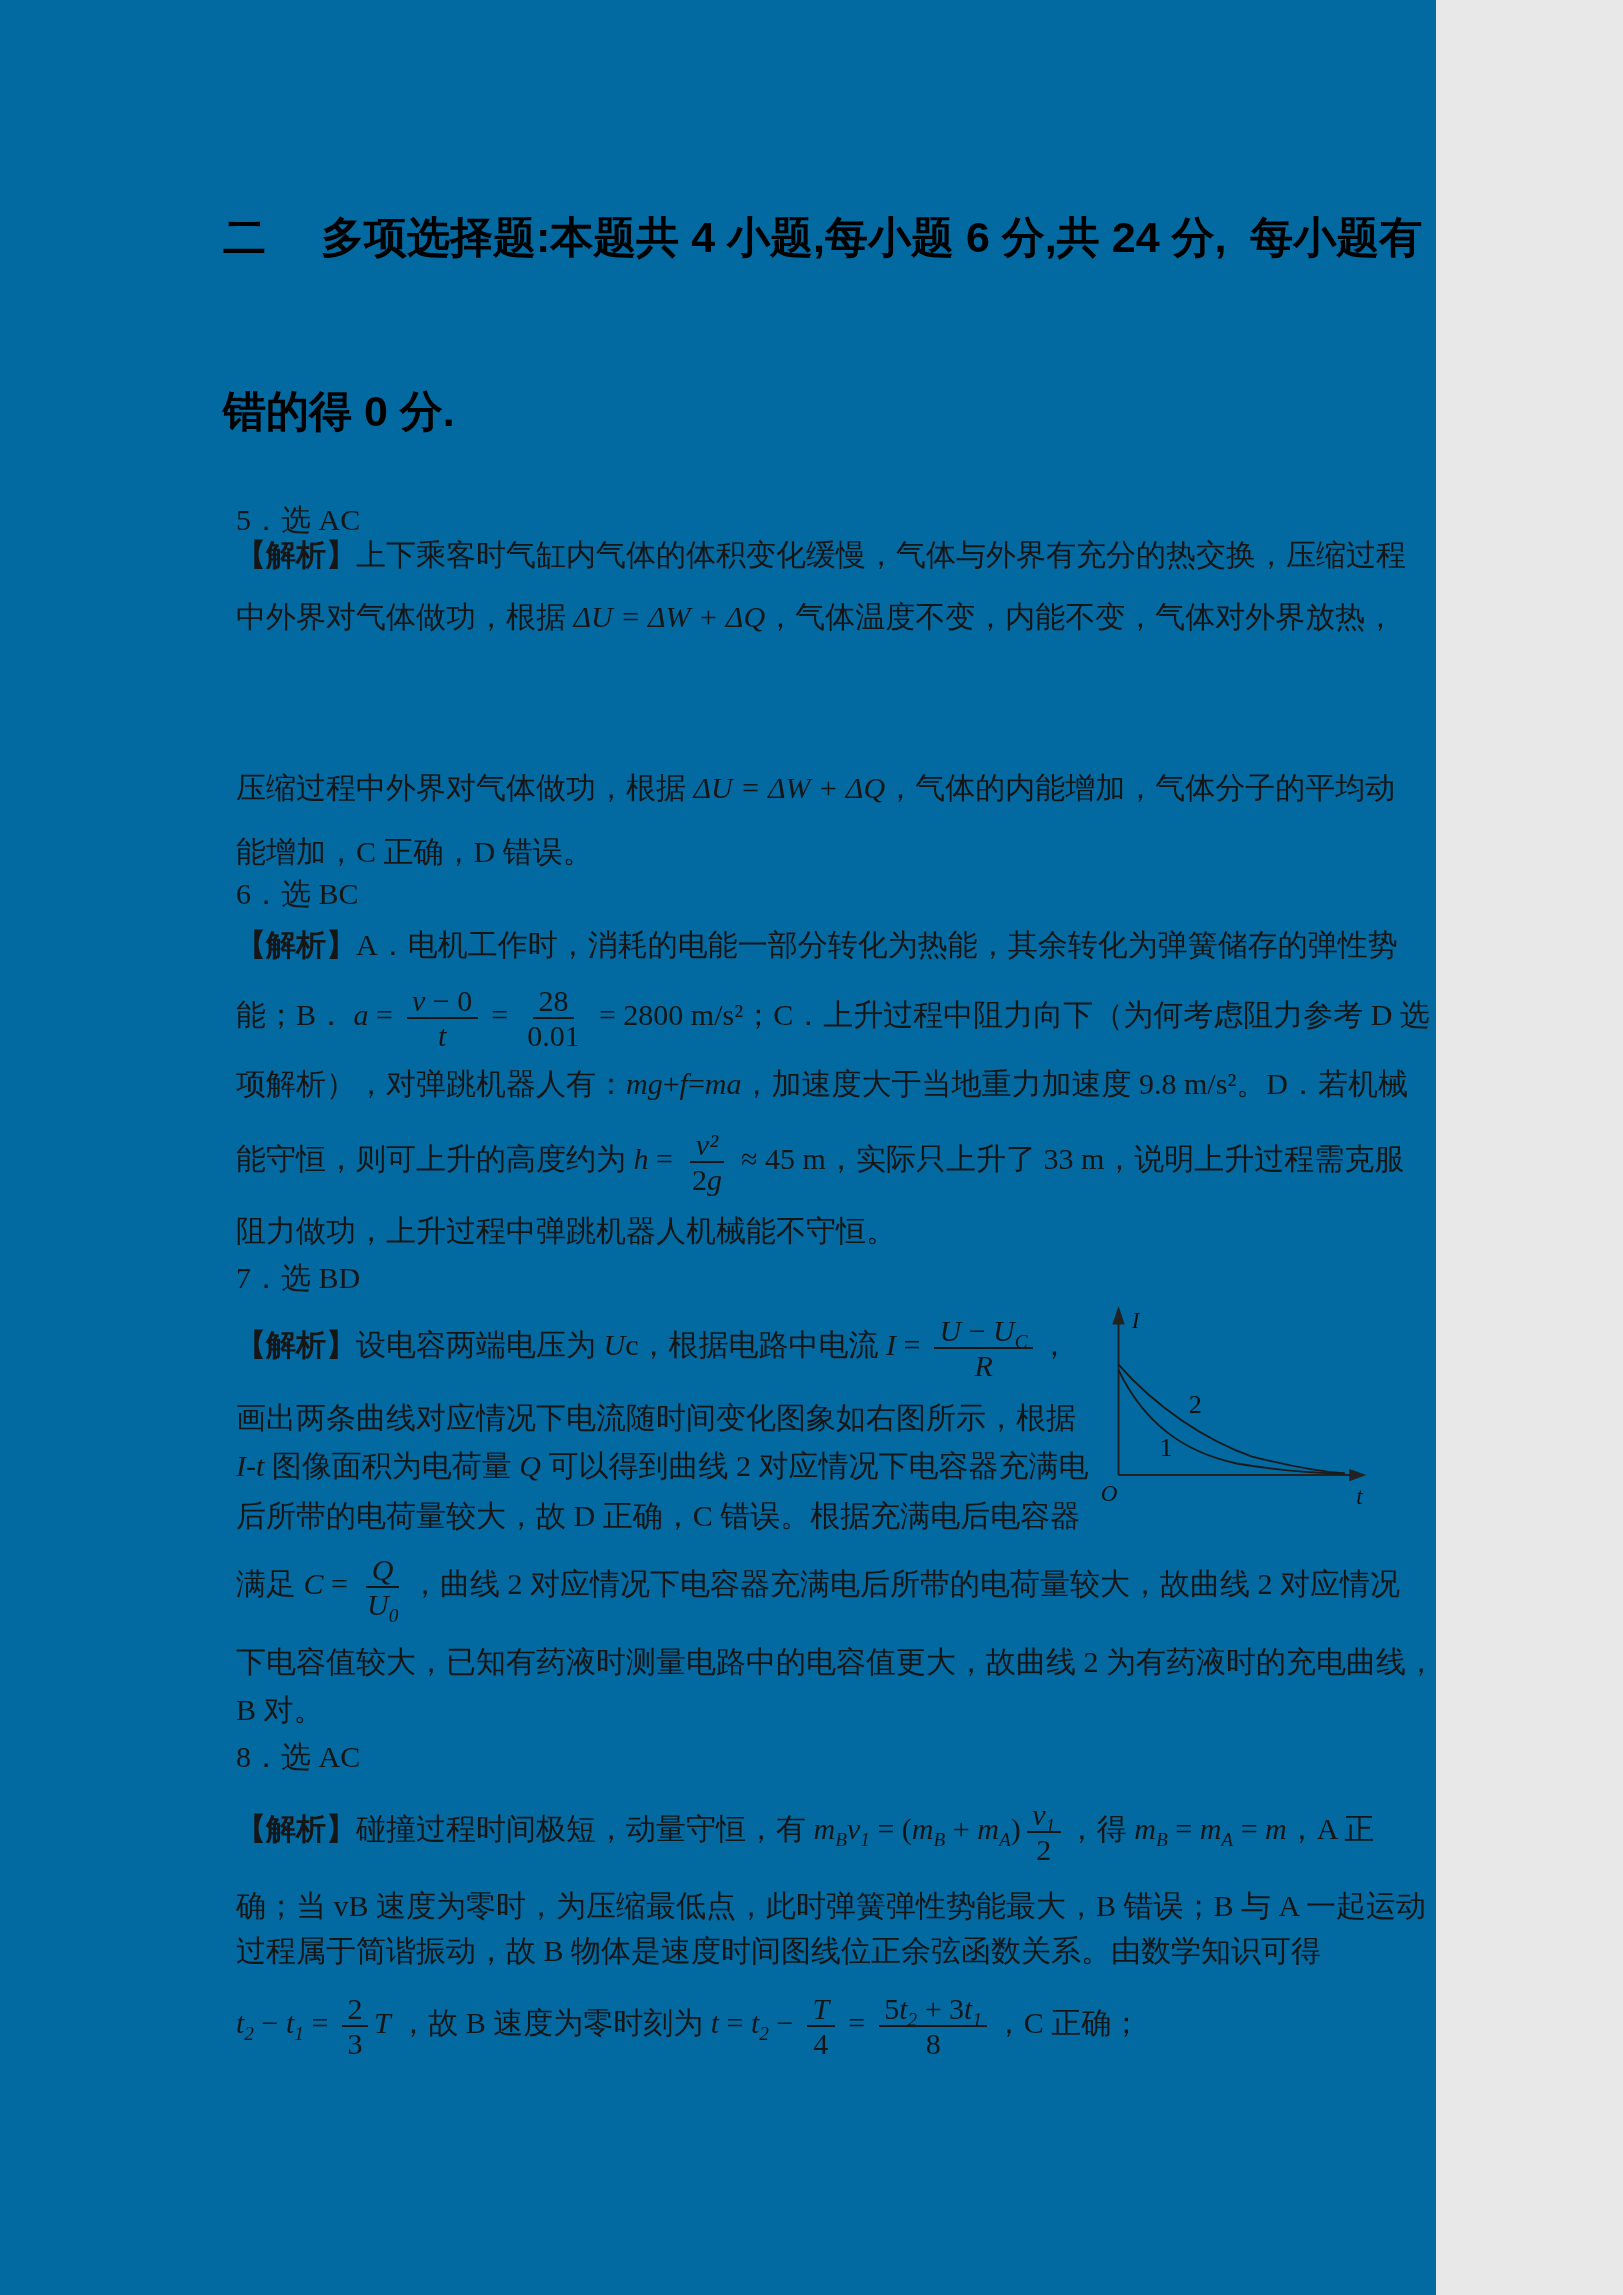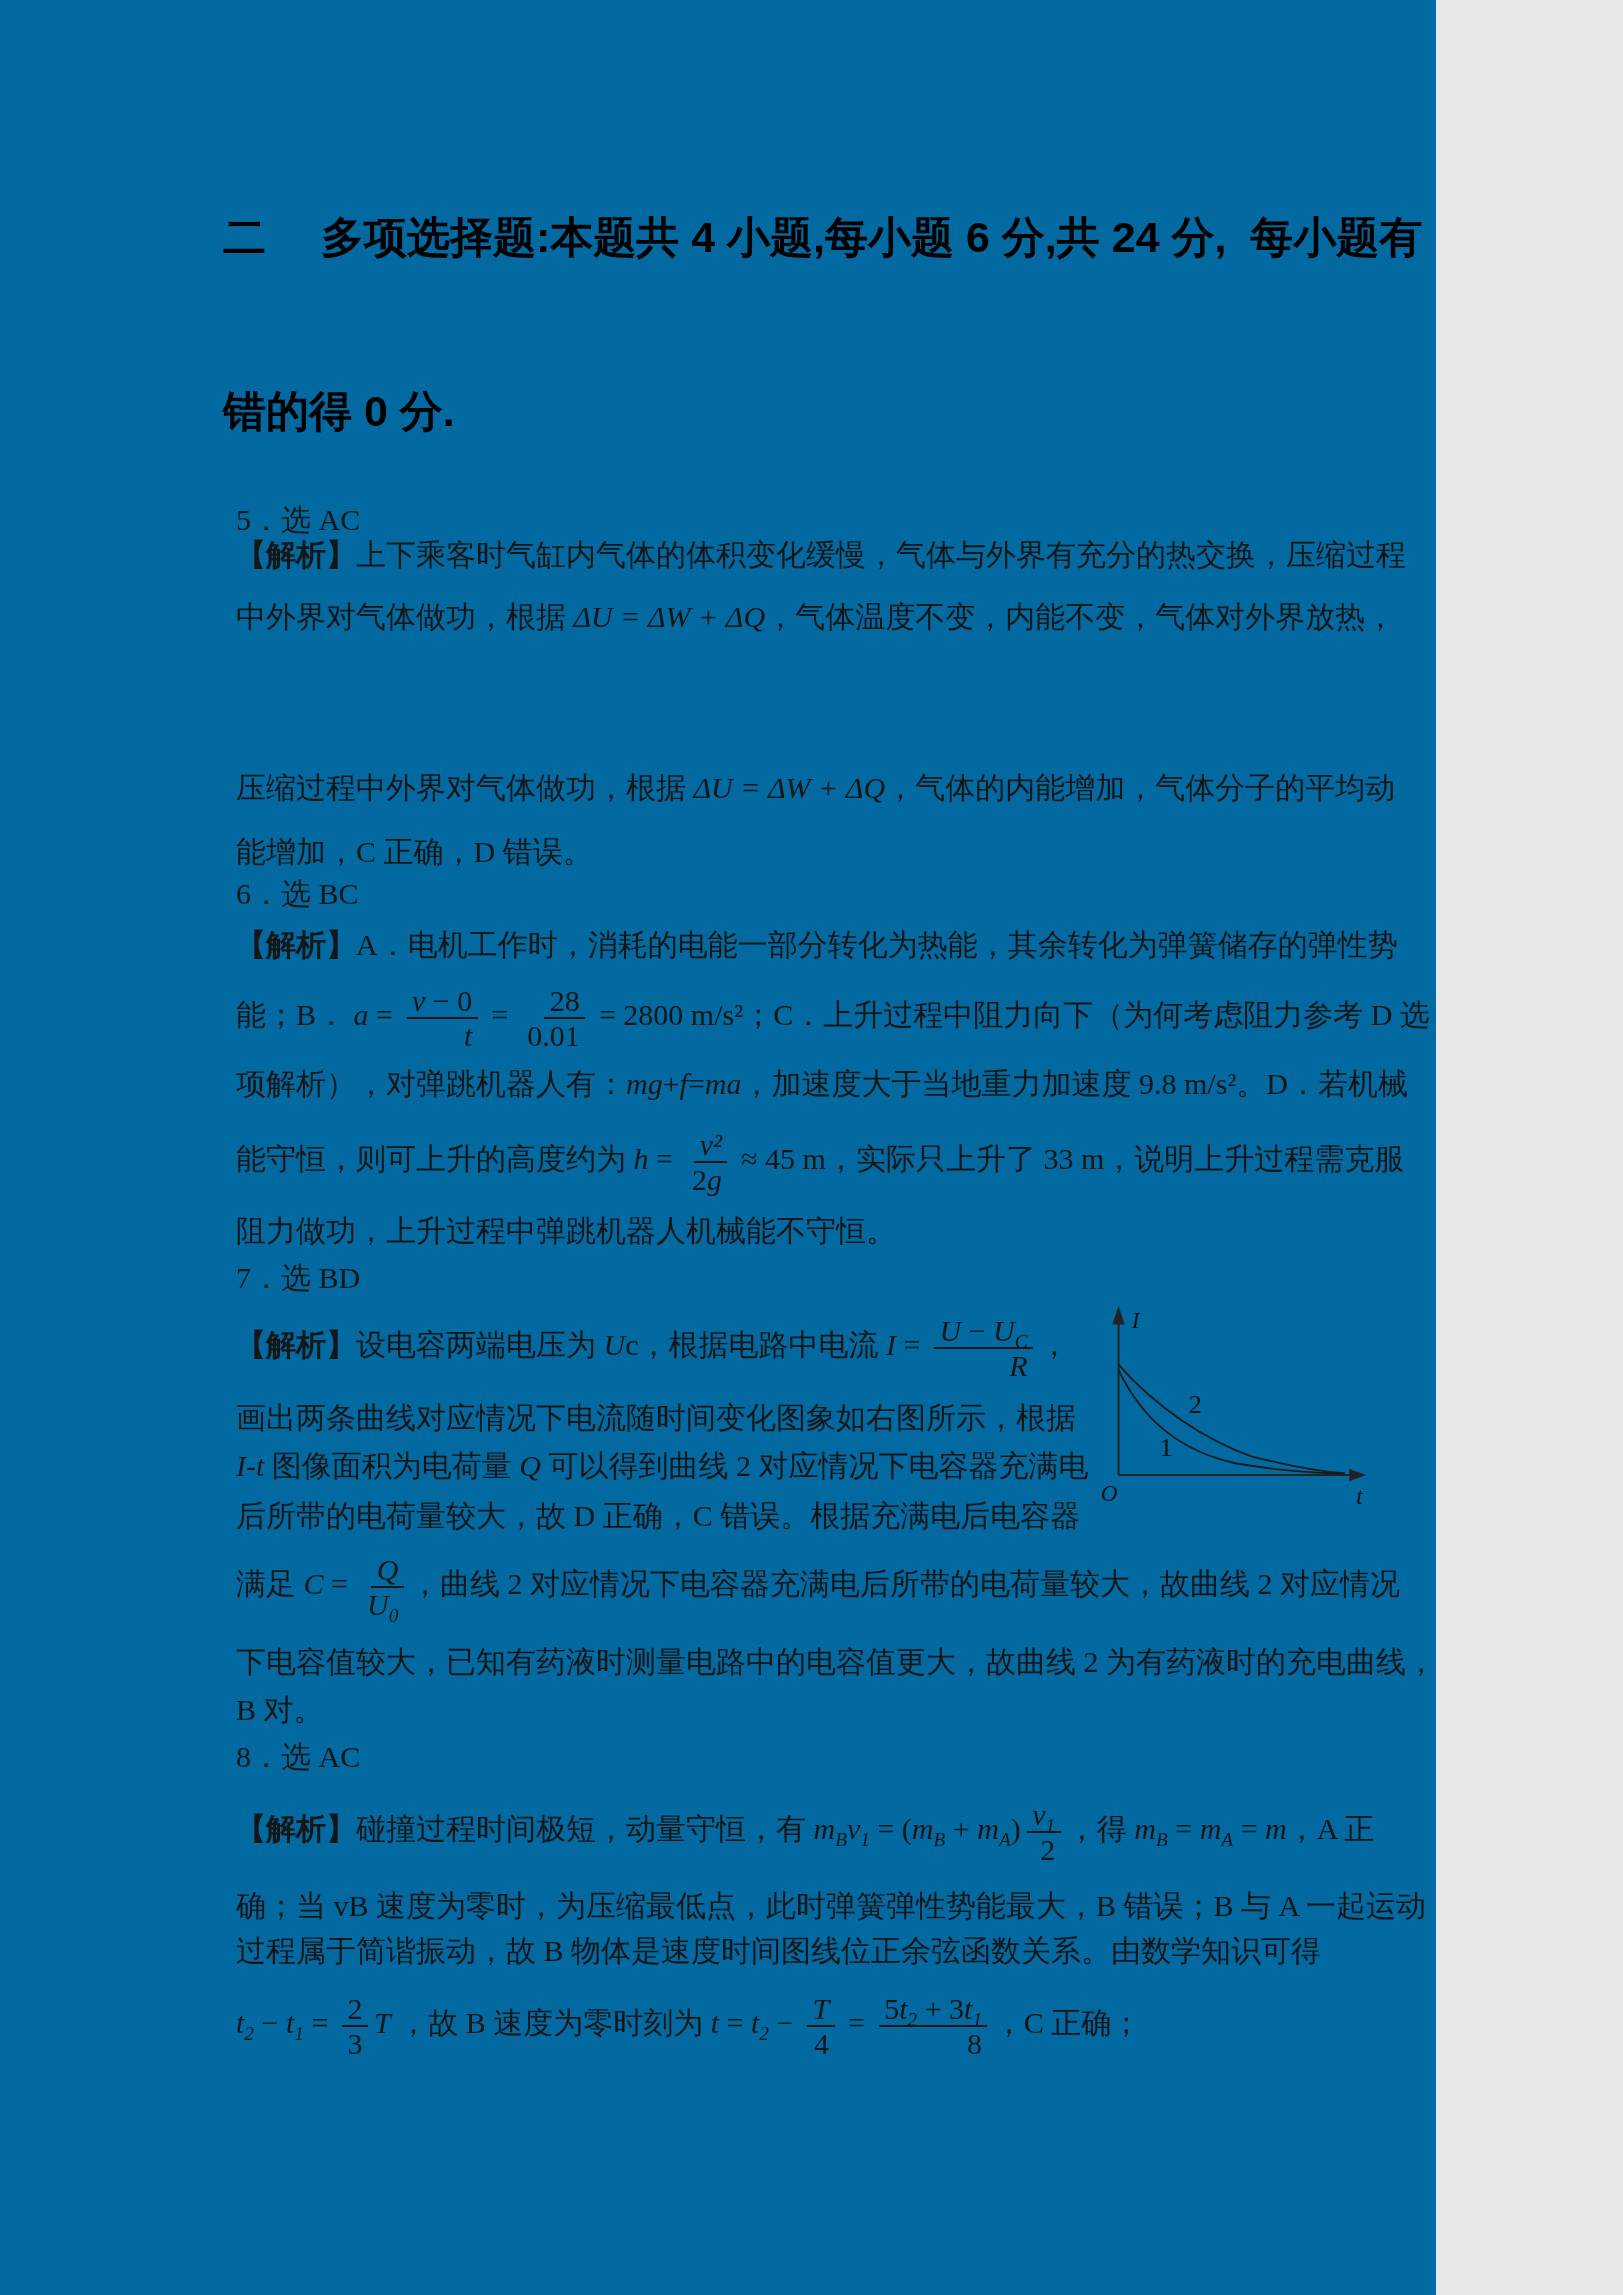--- a/index.html
+++ b/index.html
@@ -8,21 +8,21 @@
   
   .hdr{position:absolute;left:223px;height:70px;line-height:70px;white-space:pre;
        font-family:"Liberation Sans",sans-serif;font-weight:700;font-size:43px;color:#000;}
   
   .ln{position:absolute;left:236px;height:48px;line-height:48px;white-space:pre;
       font-size:30px;color:#161616;}
   .ln b{font-weight:700;margin-top:40px;}
   .ln i{font-style:italic;margin-top:26px;}
   .ln sub{font-size:19.3px;font-style:italic;line-height:0;}
   
-  .frac{display:inline-flex;flex-direction:column;align-items:flex-end;justify-content:center;
+  .frac{display:inline-flex;flex-direction:column;align-items:center;justify-content:center;
         height:48px;vertical-align:middle;margin:0 6.2px;line-height:1.12;text-align:center;overflow:visible;}
   .frac .num{padding:0 5.4px;border-bottom:2.3px solid #161616;}
   .frac .den{padding:0 5.4px;}
   
   .fig{position:absolute;left:1090px;top:1295px;width:301px;height:232px;}
   .fig .axis{stroke:#222;stroke-width:2.5;fill:none;}
   .fig .curve{stroke:#1a1a1a;stroke-width:2.4;fill:none;}
   .fig .arrow{fill:#222;stroke:none;}
   .fig text{font-family:"Liberation Serif",serif;font-style:italic;font-size:30px;fill:#111;}
   .fig text.clabel{font-style:normal;font-size:34px;}

